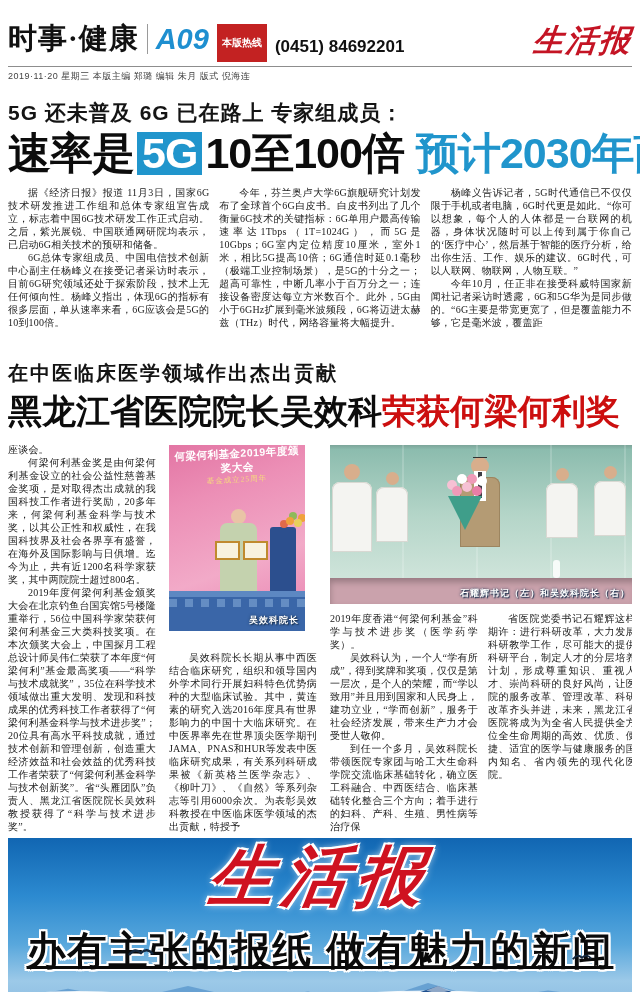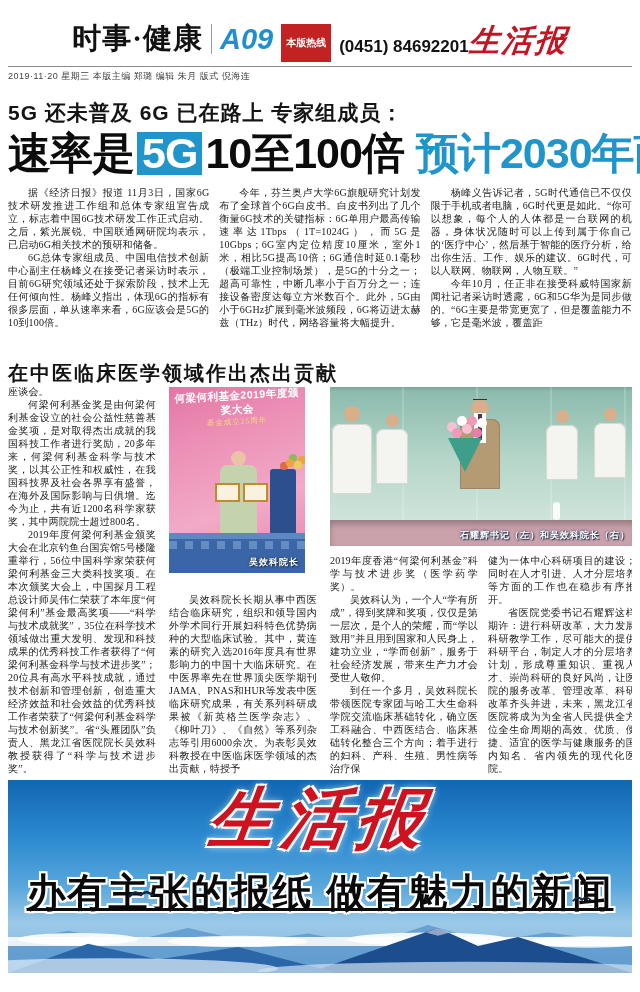--- a/index.html
+++ b/index.html
@@ -1,19 +1,19 @@
 <!DOCTYPE html>
 <html><head>
 <meta charset="utf-8">
 <style>
   html,body{margin:0;padding:0;background:#fff;}
   .page{position:relative;width:640px;height:992px;background:#fff;overflow:hidden;
         font-family:"Liberation Serif","DejaVu Serif",serif;color:#1a1a1a;box-sizing:border-box;padding:0 8px;}
   
-  .masthead{display:flex;align-items:flex-end;justify-content:center;padding-top:26px;height:36px;}
+  .masthead{display:flex;align-items:flex-end;justify-content:space-between;padding-top:26px;height:36px;}
   .mh-left{display:flex;align-items:center;gap:8px;}
   .section-title{font-size:29px;font-weight:900;letter-spacing:1px;color:#111;
         font-family:"Liberation Serif","DejaVu Serif",serif;}
   .mh-divider{width:1px;height:30px;background:#9a9a9a;}
   .page-num{font-size:29px;font-weight:900;color:#1e8fd0;font-family:"Liberation Sans","DejaVu Sans",sans-serif;
         font-style:italic;letter-spacing:0;}
   .hotline-badge{background:#c32222;color:#fff;font-size:10px;font-weight:700;padding:12px 5px;
         font-family:Liberation Serif, serif;align-self:center;margin-top:8px;}
   .hotline-num{font-size:17px;font-weight:800;color:#111;font-family:"Liberation Sans","DejaVu Sans",sans-serif;
         margin-top:16px;}
@@ -145,20 +145,21 @@
       </div>
       <div class="tcol">
         <p class="para">杨峰义告诉记者，5G时代通信已不仅仅限于手机或者电脑，6G时代更是如此。“你可以想象，每个人的人体都是一台联网的机器，身体状况随时可以上传到属于你自己的‘医疗中心’，然后基于智能的医疗分析，给出你生活、工作、娱乐的建议。6G时代，可以人联网、物联网，人物互联。”</p>
         <p class="para">今年10月，任正非在接受科威特国家新闻社记者采访时透露，6G和5G华为是同步做的。“6G主要是带宽更宽了，但是覆盖能力不够，它是毫米波，覆盖距</p>
       </div>
     </div>
   </section>
 
   <section>
     <div class="kicker2">在中医临床医学领域作出杰出贡献</div>
+    <h1 class="headline2"><span>黑龙江省医院院长吴效科</span><span class="red">荣获何梁何利奖</span></h1>
     <div class="a2body">
 
       <div class="a2c1">
         <p class="para"><b class="byline">生活报讯（徐劲松 李红 刘雪冬）</b><span>19日，黑龙江省医院院长吴效科载誉归来，在素有“中国诺贝尔奖”之称的2019年度何梁何利基金颁奖大会上荣获“科学与技术进步奖”。黑龙江省医院党委书记石耀辉带领班子成员、部分职能科室及临床重点专科带头人举行了座谈会。</span></p>
         <p class="para">何梁何利基金奖是由何梁何利基金设立的社会公益性慈善基金奖项，是对取得杰出成就的我国科技工作者进行奖励，20多年来，何梁何利基金科学与技术奖，以其公正性和权威性，在我国科技界及社会各界享有盛誉，在海外及国际影响与日俱增。迄今为止，共有近1200名科学家获奖，其中两院院士超过800名。</p>
         <p class="para">2019年度何梁何利基金颁奖大会在北京钓鱼台国宾馆5号楼隆重举行，56位中国科学家荣获何梁何利基金三大类科技奖项。在本次颁奖大会上，中国探月工程总设计师吴伟仁荣获了本年度“何梁何利”基金最高奖项——“科学与技术成就奖”，35位在科学技术领域做出重大发明、发现和科技成果的优秀科技工作者获得了“何梁何利基金科学与技术进步奖”；20位具有高水平科技成就，通过技术创新和管理创新，创造重大经济效益和社会效益的优秀科技工作者荣获了“何梁何利基金科学与技术创新奖”。省“头雁团队”负责人、黑龙江省医院院长吴效科教授获得了“科学与技术进步奖”。</p>
       </div>
 
       <div class="a2c2">
         <div class="photo1">
@@ -211,21 +212,20 @@
           <div class="p2-table"></div>
           <div class="photo-cap">石耀辉书记（左）和吴效科院长（右）</div>
         </div>
         <div class="c34cols">
           <div class="tcol">
             <p class="para cont">2019年度香港“何梁何利基金”科学与技术进步奖（医学药学奖）。</p>
             <p class="para">吴效科认为，一个人“学有所成”，得到奖牌和奖项，仅仅是第一层次，是个人的荣耀，而“学以致用”并且用到国家和人民身上，建功立业，“学而创新”，服务于社会经济发展，带来生产力才会受世人敬仰。</p>
             <p class="para">到任一个多月，吴效科院长带领医院专家团与哈工大生命科学院交流临床基础转化，确立医工科融合、中西医结合、临床基础转化整合三个方向；着手进行的妇科、产科、生殖、男性病等治疗保</p>
           </div>
           <div class="tcol">
-            <p class="para cont">健为一体中心科研项目的建设；同时在人才引进、人才分层培养等方面的工作也在稳步有序推开。</p>
             <p class="para">省医院党委书记石耀辉这样期许：进行科研改革，大力发展科研教学工作，尽可能大的提供科研平台，制定人才的分层培养计划，形成尊重知识、重视人才、崇尚科研的良好风尚，让医院的服务改革、管理改革、科研改革齐头并进，未来，黑龙江省医院将成为为全省人民提供全方位全生命周期的高效、优质、便捷、适宜的医学与健康服务的国内知名、省内领先的现代化医院。</p>
           </div>
         </div>
       </div>
 
     </div>
   </section>
 
   <section class="banner">
     <div class="banner-logo">生活报</div>

